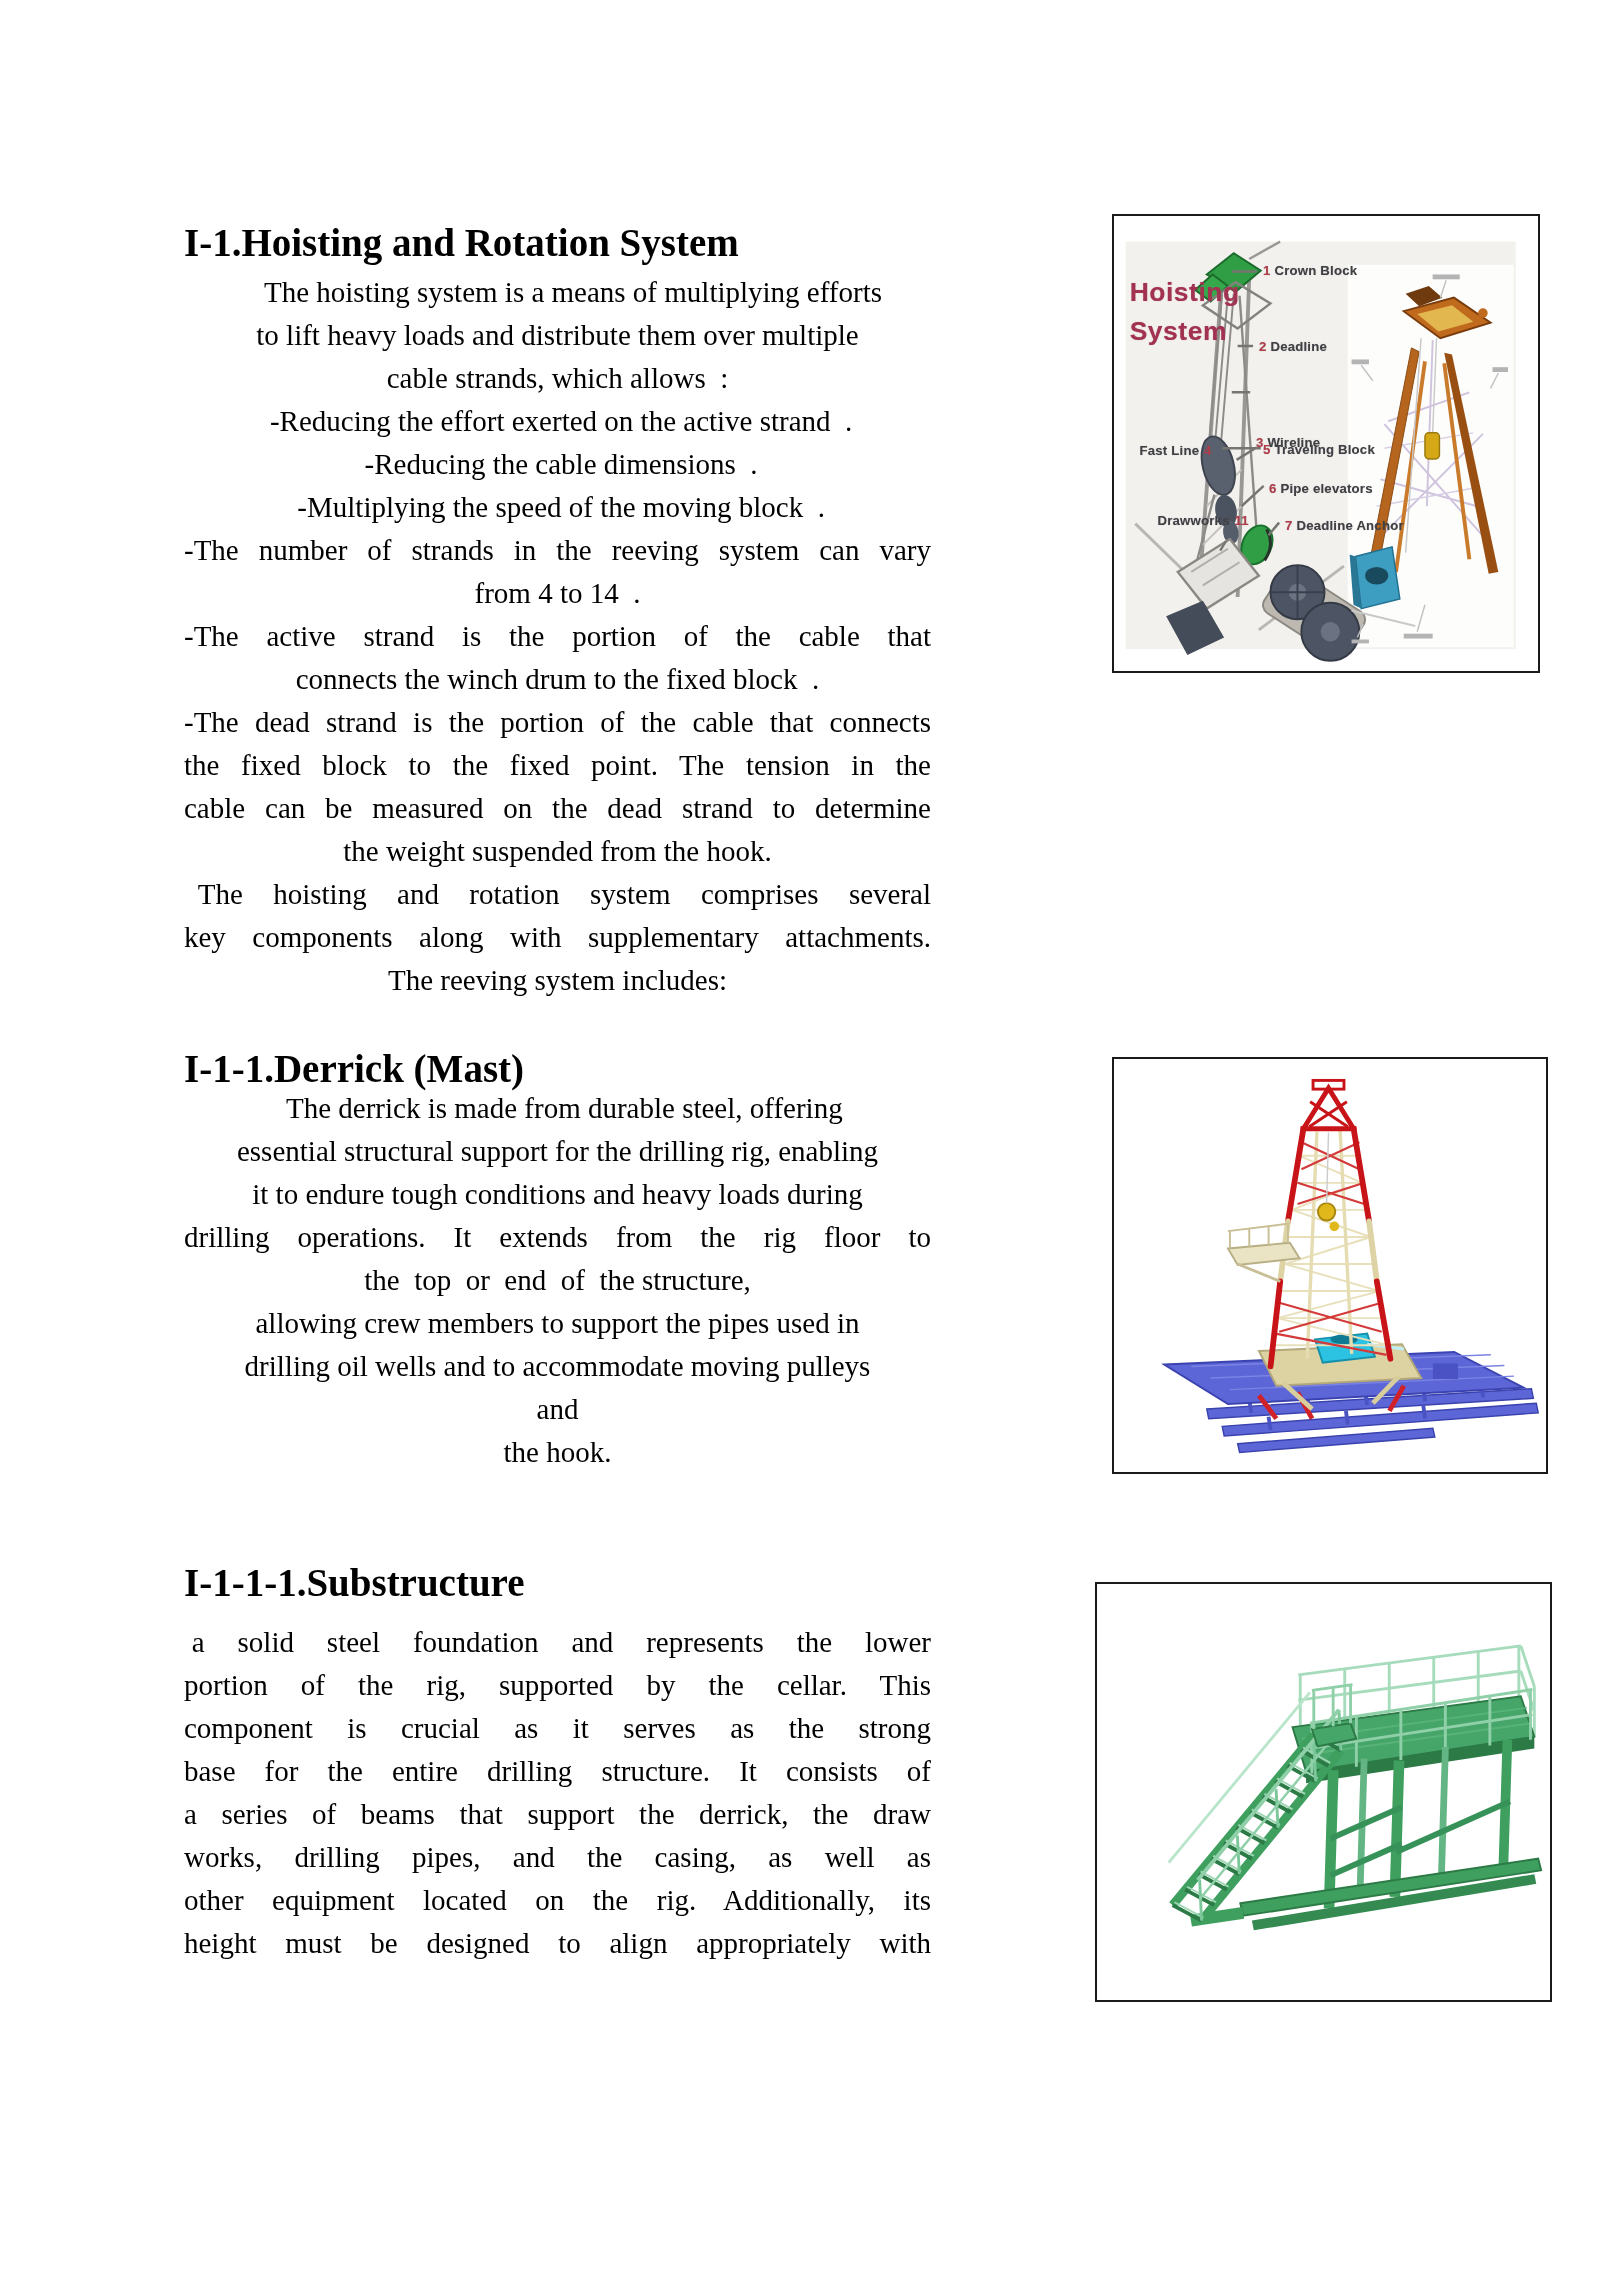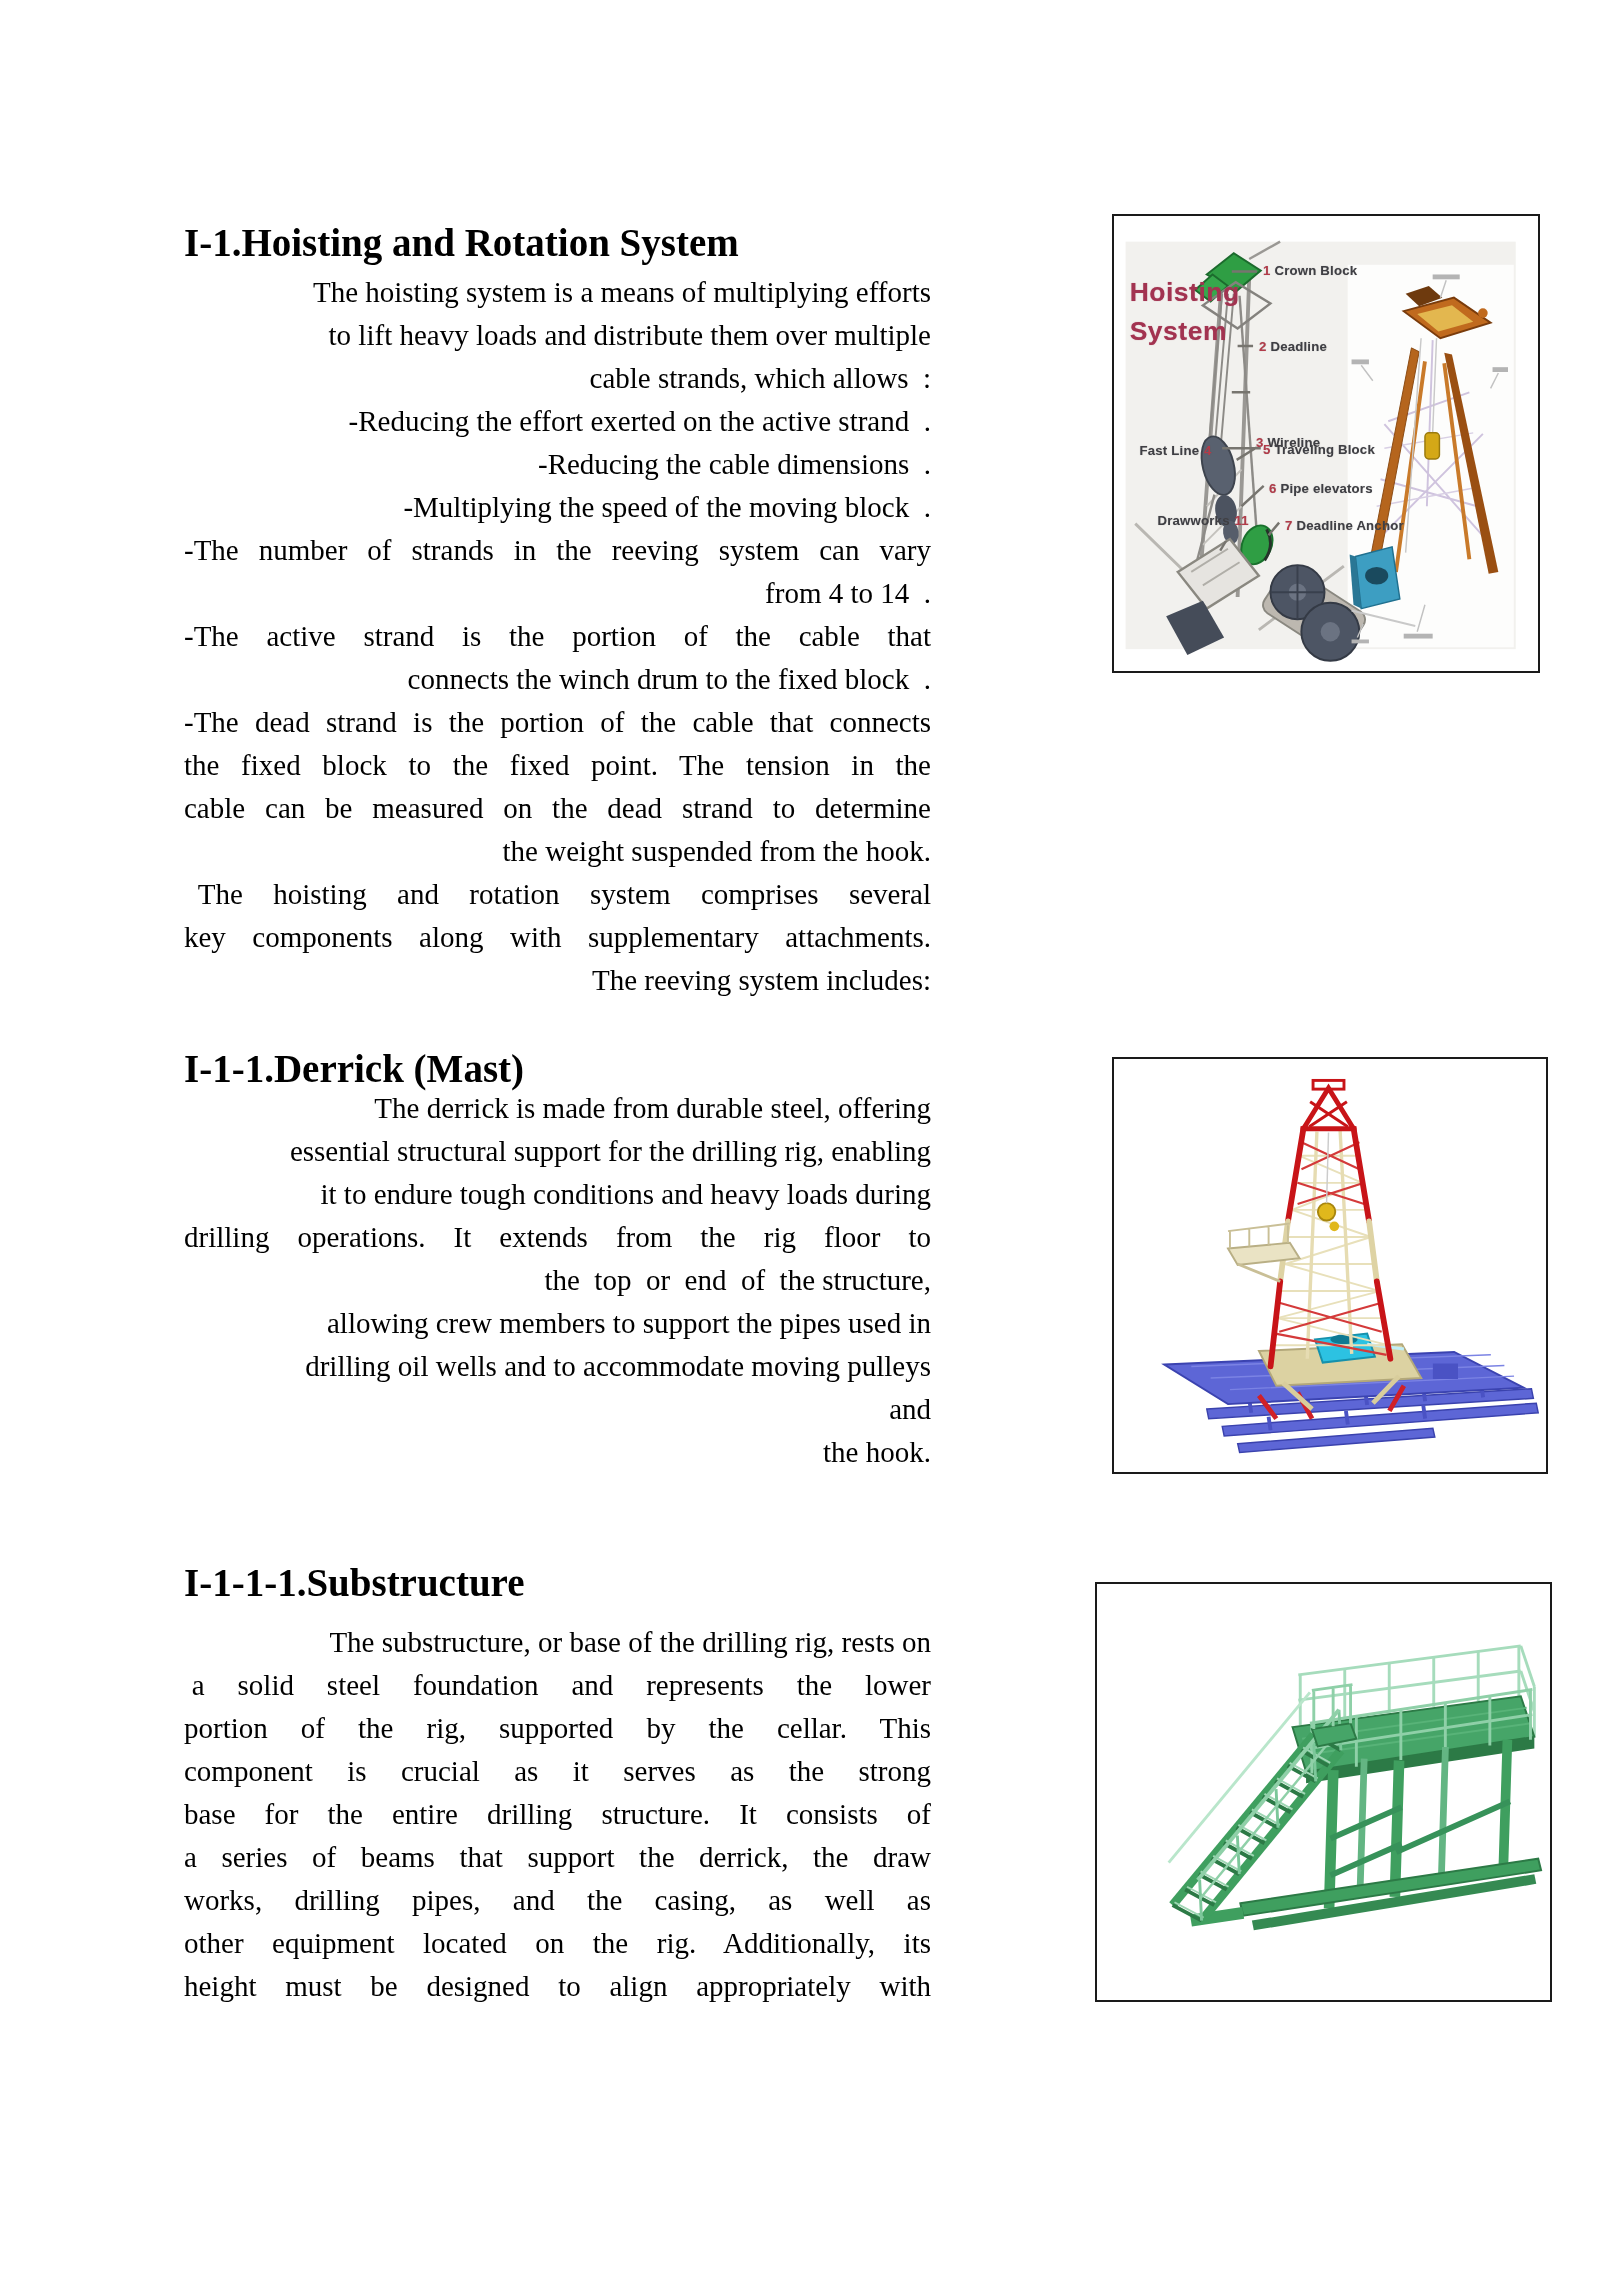--- a/index.html
+++ b/index.html
@@ -9,21 +9,21 @@
     overflow:hidden;
   }
   .heading{
     position:absolute;left:184px;width:882px;
     font-weight:700;font-size:39px;line-height:51px;color:#000;
     font-family:"Liberation Serif","DejaVu Serif",serif;white-space:pre;
   }
   .para{position:absolute;left:184px;width:747px;}
   .line{
     height:43px;line-height:43px;font-size:29px;white-space:pre;
-    text-align:right;color:#000;
+    text-align:center;color:#000;
   }
   .line.j{white-space:normal;text-align:justify;text-align-last:justify;}
   .ind{padding-left:31px;}
   .ind-sm{padding-left:13.7px;}
   .ind-xs{padding-left:7.8px;}
   .figure{
     position:absolute;border:2.9px solid #1a1a1a;background:#fff;box-sizing:border-box;
   }
   .figure svg{display:block;}
   .flabel{
@@ -75,21 +75,20 @@
   <div class="line">the  top  or  end  of  the structure,</div>
   <div class="line">allowing crew members to support the pipes used in</div>
   <div class="line">drilling oil wells and to accommodate moving pulleys</div>
   <div class="line">and</div>
   <div class="line">the hook.</div>
 </div>
 
 <h2 class="heading" style="top:1525px;">I-1-1-1.Substructure</h2>
 
 <div class="para" style="top:1621px;">
-  <div class="line ind-sm">The substructure, or base of the drilling rig, rests on</div>
   <div class="line j ind-xs">a solid steel foundation and represents the lower</div>
   <div class="line j">portion of the rig, supported by the cellar. This</div>
   <div class="line j">component is crucial as it serves as the strong</div>
   <div class="line j">base for the entire drilling structure. It consists of</div>
   <div class="line j">a series of beams that support the derrick, the draw</div>
   <div class="line j">works, drilling pipes, and the casing, as well as</div>
   <div class="line j">other equipment located on the rig. Additionally, its</div>
   <div class="line j">height must be designed to align appropriately with</div>
 </div>
 

